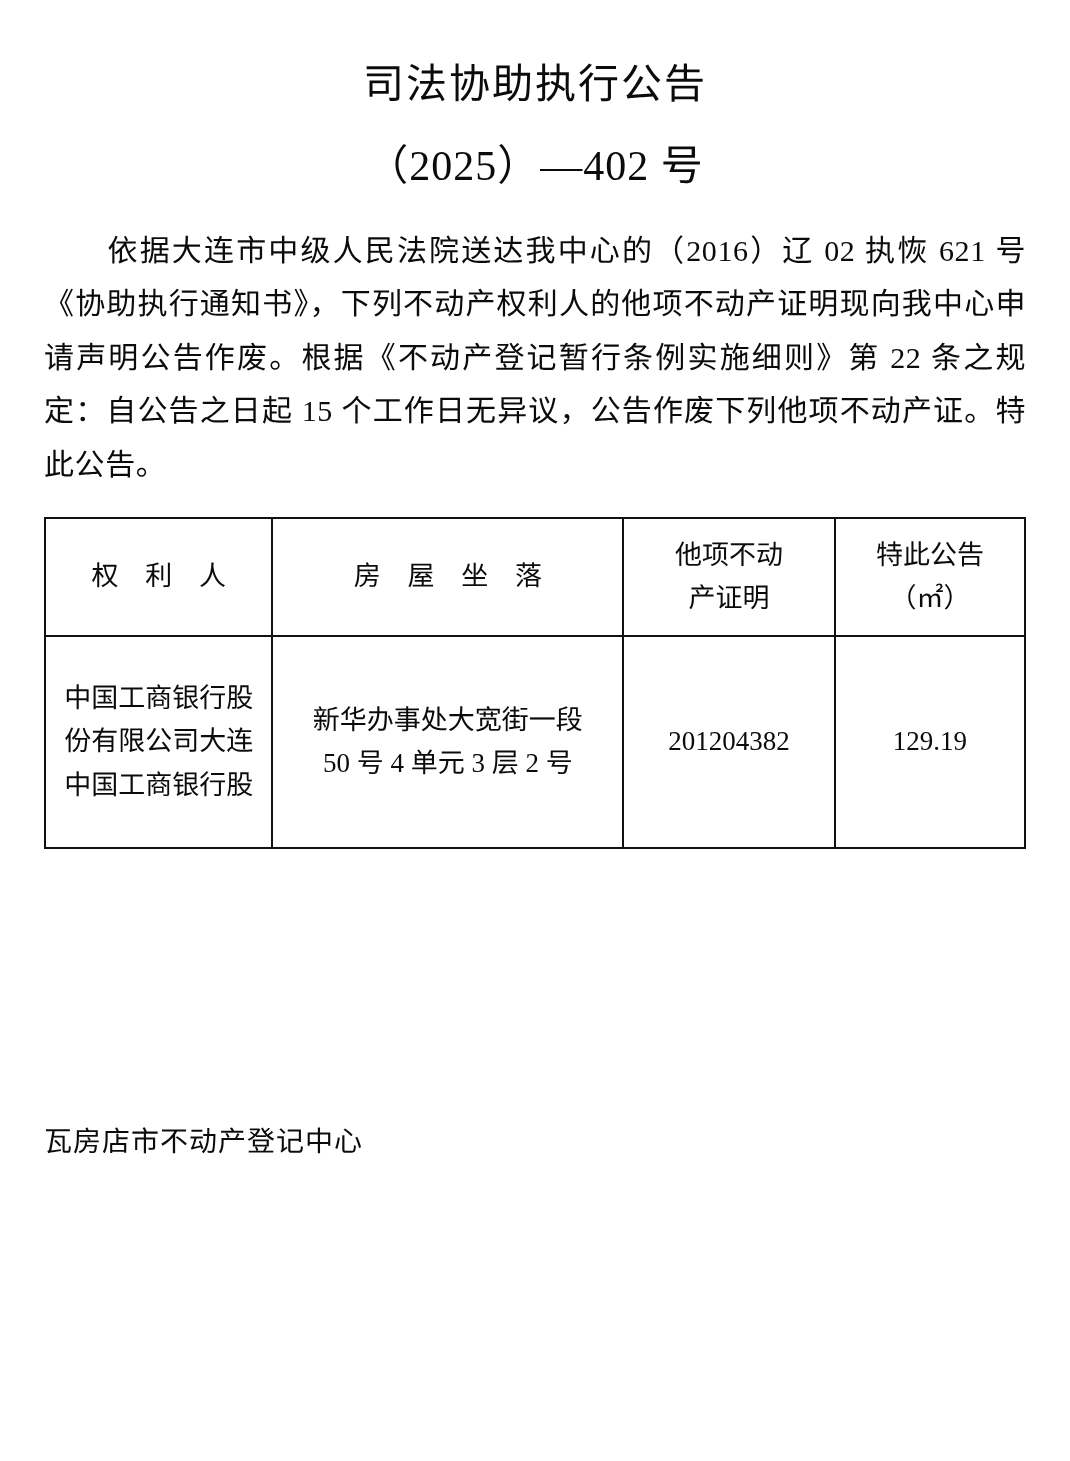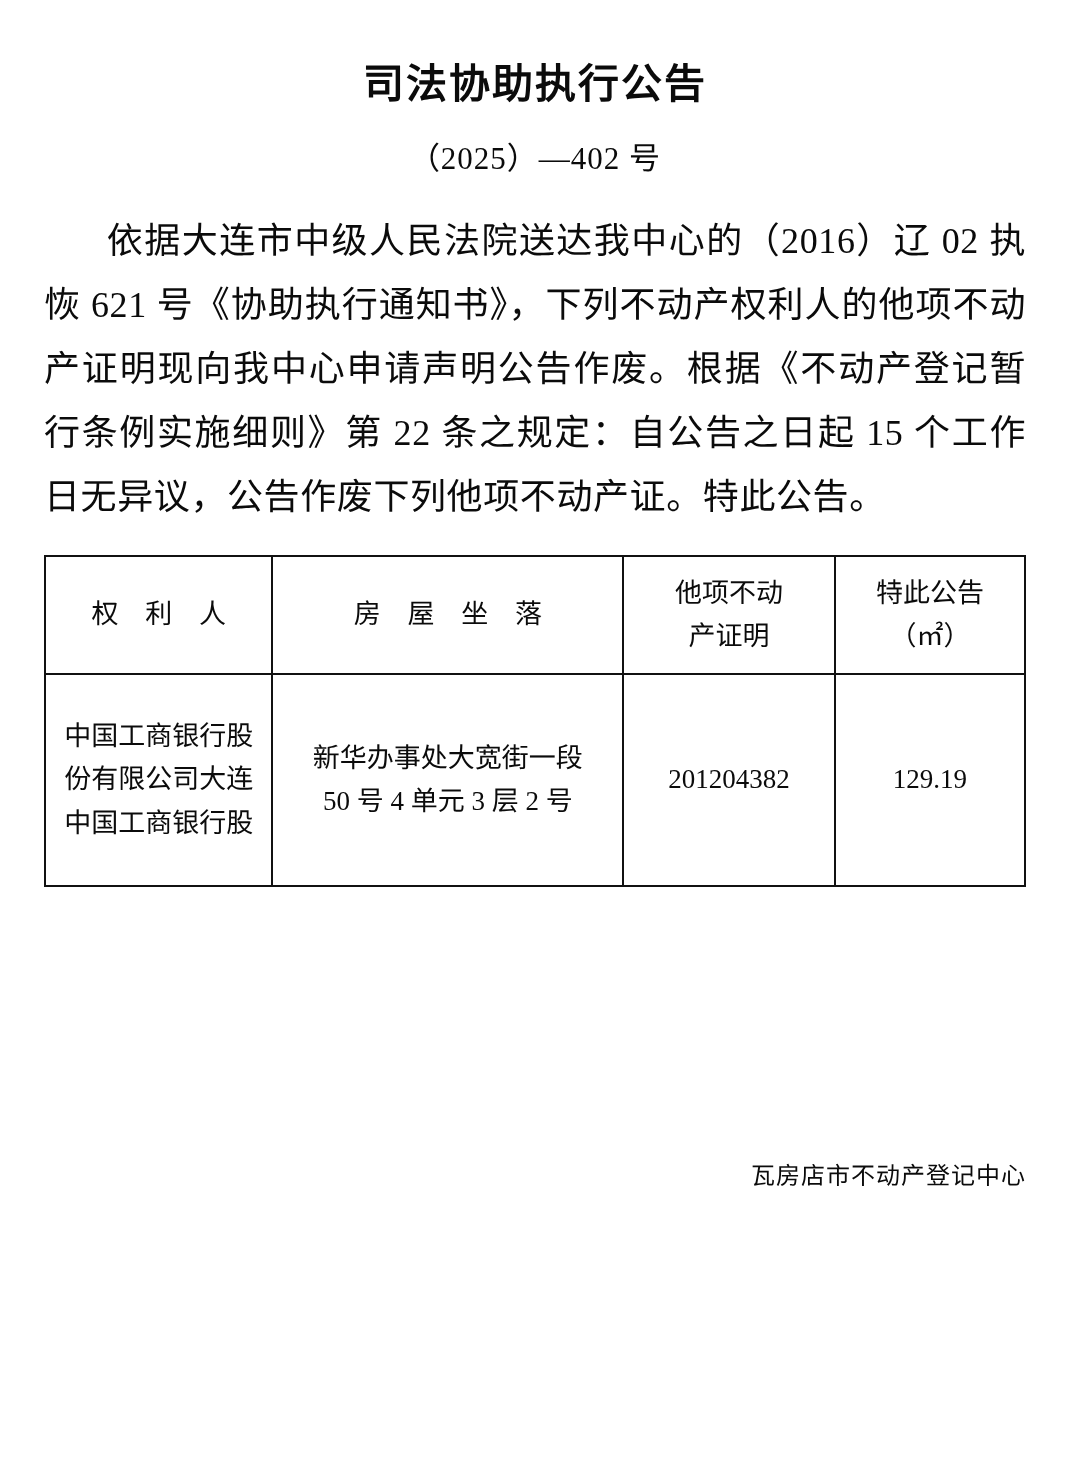--- a/index.html
+++ b/index.html
@@ -17,35 +17,35 @@
   .page {
     position: relative;
     width: 1070px;
     min-height: 1461px;
     box-sizing: border-box;
     padding: 46px 44px 30px 44px;
   }
   .doc-title {
     text-align: center;
     font-size: 41px;
-    font-weight: bold;
+    font-weight: normal;
     letter-spacing: 2px;
     line-height: 1.3;
     margin: 12px 0 0 0;
   }
   .doc-number {
     text-align: center;
-    font-size: 31px;
+    font-size: 42px;
     line-height: 1.4;
     margin: 26px 0 0 0;
     letter-spacing: 1px;
   }
   .body-text {
     margin: 28px 0 0 0;
-    font-size: 36px;
+    font-size: 30px;
     line-height: 1.78;
     text-align: justify;
     text-justify: inter-ideograph;
     letter-spacing: 0.6px;
   }
   .body-text .indent {
     display: inline-block;
     width: 62px;
   }
   table.notice-table {
@@ -81,22 +81,22 @@
   }
   .cell-lines {
     display: block;
     padding: 0 8px;
   }
   .cell-lines span {
     display: block;
   }
   .footer {
     margin-top: 265px;
-    text-align: right;
-    font-size: 24px;
+    text-align: left;
+    font-size: 28px;
     line-height: 2.0;
     letter-spacing: 1px;
   }
   .footer div {
     white-space: nowrap;
   }
 </style>
 </head>
 <body>
 

